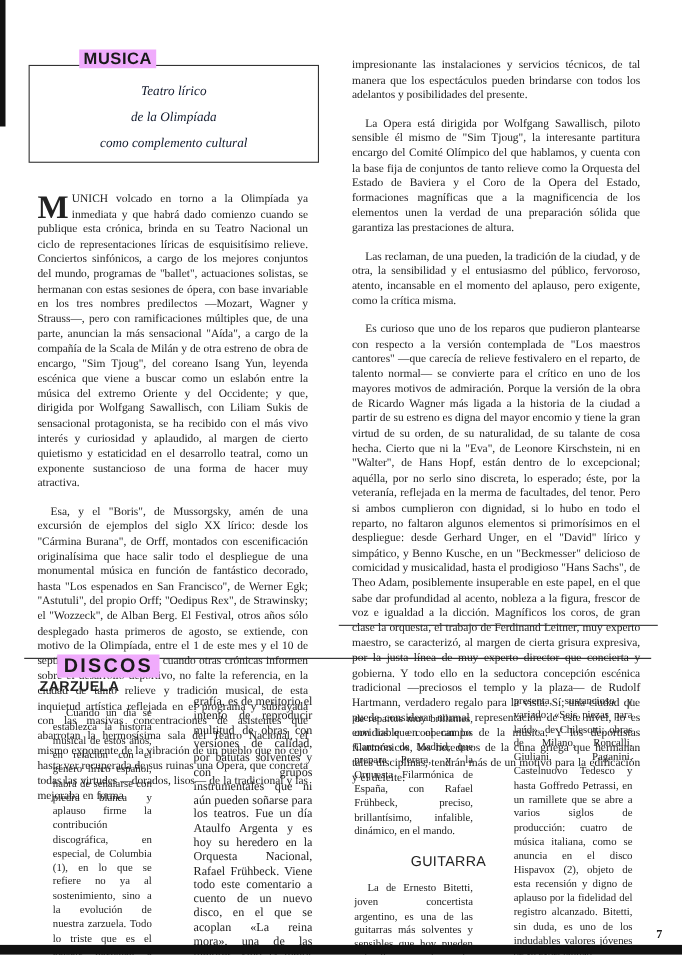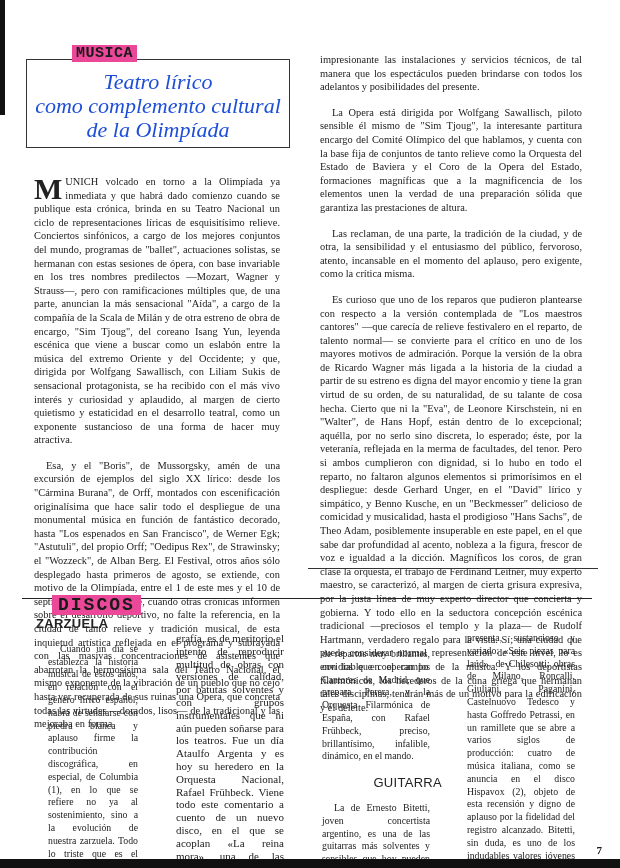--- a/index.html
+++ b/index.html
@@ -1,23 +1,23 @@
 <!DOCTYPE html>
 <html><head>
 <meta charset="utf-8">
 <style>
   html, body { margin:0; padding:0; }
   body { width:620px; height:868px; background:#fff; position:relative; overflow:hidden;
          font-family:"Liberation Serif", "DejaVu Serif", serif; color:#1a1a1a; }
   .leftbar { position:absolute; left:0; top:0; width:5px; height:115px; background:#111; }
   .bottombar { position:absolute; left:0; bottom:0; width:620px; height:9px; background:#111; }
-  .section-label { position:absolute; font-family:Liberation Mono, monospace; font-weight:bold; background:#ec4899; padding:0 4px; }
+  .section-label { position:absolute; font-family:Liberation Sans, sans-serif; font-weight:bold; background:#f0abfc; padding:0 4px; }
   .title-box { position:absolute; left:26px; top:59px; width:262px; height:87px; border:1px solid #333; }
   .musica-label { left:72px; top:45px; font-size:15px; letter-spacing:0.5px; }
-  .title-text { position:absolute; left:0; top:10px; width:262px; text-align:center; font-style:italic; font-size:22px; line-height:24px; color:#1d4ed8; }
+  .title-text { position:absolute; left:0; top:10px; width:262px; text-align:center; font-style:italic; font-size:12px; line-height:24px; color:#0f172a; }
   .col { position:absolute; font-size:10.4px; line-height:13.6px; text-align:justify; color:#222; }
   .col p { margin:12px; text-indent:12px; }
   .col p.noindent { text-indent:0; }
   .dropcap { float:left; font-size:30px; line-height:24px; font-weight:bold; margin:2px 3px 0 0; }
   .signature { text-align:right; font-weight:bold; font-size:10px; margin-top:14px; }
   .discos-line { position:absolute; left:22px; top:598px; width:570px; height:0; border-top:1.5px solid #222; }
   .discos-label { left:52px; top:595px; font-size:18px; letter-spacing:2px; padding:0 6px; }
   .sub-head { font-family:"Liberation Sans","DejaVu Sans",sans-serif; font-size:13px; text-align:right; margin:0 0 12px 0; text-indent:0; letter-spacing:0.3px; }
   .sig-small { text-align:left; font-weight:bold; margin-top:8px; font-size:10.4px; }
   .footnotes { font-size:7.5px; line-height:9px; margin-top:10px; }
@@ -25,35 +25,35 @@
   .rule-right { position:absolute; left:308px; top:568px; width:290px; border-top:1px solid #333; }
 </style>
 </head>
 <body>
 
 <div class="leftbar"></div>
 
 <div class="title-box">
   <div class="title-text">
     <div>Teatro lírico</div>
+    <div>de la Olimpíada</div>
     <div>como complemento cultural</div>
-    <div>de la Olimpíada</div>
   </div>
 </div>
 <div class="section-label musica-label">MUSICA</div>
 
 <div class="col" style="left:22px; top:163px; width:270px;">
   <p class="noindent"><span class="dropcap">M</span><span>UNICH volcado en torno a la Olimpíada ya inmediata y que habrá dado comienzo cuando se publique esta crónica, brinda en su Teatro Nacional un ciclo de representaciones líricas de esquisitísimo relieve. Conciertos sinfónicos, a cargo de los mejores conjuntos del mundo, programas de "ballet", actuaciones solistas, se hermanan con estas sesiones de ópera, con base invariable en los tres nombres predilectos —Mozart, Wagner y Strauss—, pero con ramificaciones múltiples que, de una parte, anuncian la más sensacional "Aída", a cargo de la compañía de la Scala de Milán y de otra estreno de obra de encargo, "Sim Tjoug", del coreano Isang Yun, leyenda escénica que viene a buscar como un eslabón entre la música del extremo Oriente y del Occidente; y que, dirigida por Wolfgang Sawallisch, con Liliam Sukis de sensacional protagonista, se ha recibido con el más vivo interés y curiosidad y aplaudido, al margen de cierto quietismo y estaticidad en el desarrollo teatral, como un exponente sustancioso de una forma de hacer muy atractiva.</span></p>
   <p>Esa, y el "Boris", de Mussorgsky, amén de una excursión de ejemplos del siglo XX lírico: desde los "Cármina Burana", de Orff, montados con escenificación originalísima que hace salir todo el despliegue de una monumental música en función de fantástico decorado, hasta "Los espenados en San Francisco", de Werner Egk; "Astutuli", del propio Orff; "Oedipus Rex", de Strawinsky; el "Wozzeck", de Alban Berg. El Festival, otros años sólo desplegado hasta primeros de agosto, se extiende, con motivo de la Olimpíada, entre el 1 de este mes y el 10 de septiembre. Bueno es que, cuando otras crónicas informen sobre el desarrollo deportivo, no falte la referencia, en la ciudad de tanto relieve y tradición musical, de esta inquietud artística reflejada en el programa y subrayada con las masivas concentraciones de asistentes que abarrotan la hermosísima sala del Teatro Nacional, el mismo exponente de la vibración de un pueblo que no cejó hasta ver recuperada de sus ruinas una Opera, que concreta todas las virtudes —dorados, lisos— de la tradicional y las mejoraba en forma</p>
 </div>
 
 <div class="col" style="left:308px; top:41px; width:286px;">
   <p class="noindent">impresionante las instalaciones y servicios técnicos, de tal manera que los espectáculos pueden brindarse con todos los adelantos y posibilidades del presente.</p>
   <p>La Opera está dirigida por Wolfgang Sawallisch, piloto sensible él mismo de "Sim Tjoug", la interesante partitura encargo del Comité Olímpico del que hablamos, y cuenta con la base fija de conjuntos de tanto relieve como la Orquesta del Estado de Baviera y el Coro de la Opera del Estado, formaciones magníficas que a la magnificencia de los elementos unen la verdad de una preparación sólida que garantiza las prestaciones de altura.</p>
-  <p>Las reclaman, de una parte, la tradición de la ciudad, y de otra, la sensibilidad y el entusiasmo del público, fervoroso, atento, incansable en el momento del aplauso, pero exigente, como la crítica misma.</p>
+  <p>Las reclaman, de una pueden, la tradición de la ciudad, y de otra, la sensibilidad y el entusiasmo del público, fervoroso, atento, incansable en el momento del aplauso, pero exigente, como la crítica misma.</p>
   <p>Es curioso que uno de los reparos que pudieron plantearse con respecto a la versión contemplada de "Los maestros cantores" —que carecía de relieve festivalero en el reparto, de talento normal— se convierte para el crítico en uno de los mayores motivos de admiración. Porque la versión de la obra de Ricardo Wagner más ligada a la historia de la ciudad a partir de su estreno es digna del mayor encomio y tiene la gran virtud de su orden, de su naturalidad, de su talante de cosa hecha. Cierto que ni la "Eva", de Leonore Kirschstein, ni en "Walter", de Hans Hopf, están dentro de lo excepcional; aquélla, por no serlo sino discreta, lo esperado; éste, por la veteranía, reflejada en la merma de facultades, del tenor. Pero si ambos cumplieron con dignidad, si lo hubo en todo el reparto, no faltaron algunos elementos si primorísimos en el despliegue: desde Gerhard Unger, en el "David" lírico y simpático, y Benno Kusche, en un "Beckmesser" delicioso de comicidad y musicalidad, hasta el prodigioso "Hans Sachs", de Theo Adam, posiblemente insuperable en este papel, en el que sabe dar profundidad al acento, nobleza a la figura, frescor de voz e igualdad a la dicción. Magníficos los coros, de gran clase la orquesta, el trabajo de Ferdinand Leitner, muy experto maestro, se caracterizó, al margen de cierta grisura expresiva, por la justa línea de muy experto director que concierta y gobierna. Y todo ello en la seductora concepción escénica tradicional —preciosos el templo y la plaza— de Rudolf Hartmann, verdadero regalo para la vista. Sí; una ciudad que puede considerar normal representación de este nivel, lo es envidiable en el campo de la música. Y los deportistas filarmónicos, los herederos de la cuna griega que hermanan tales disciplinas, tendrán más de un motivo para la edificación y el deleite.</p>
 </div>
 
 <div class="rule-right"></div>
 
 <div class="discos-line"></div>
 <div class="section-label discos-label">DISCOS</div>
 
 <div class="col" style="left:36px; top:618px; width:114px; font-size:9.8px; line-height:12.8px;">
   <div class="sub-head" style="text-align:left;font-weight:bold;">ZARZUELA</div>

